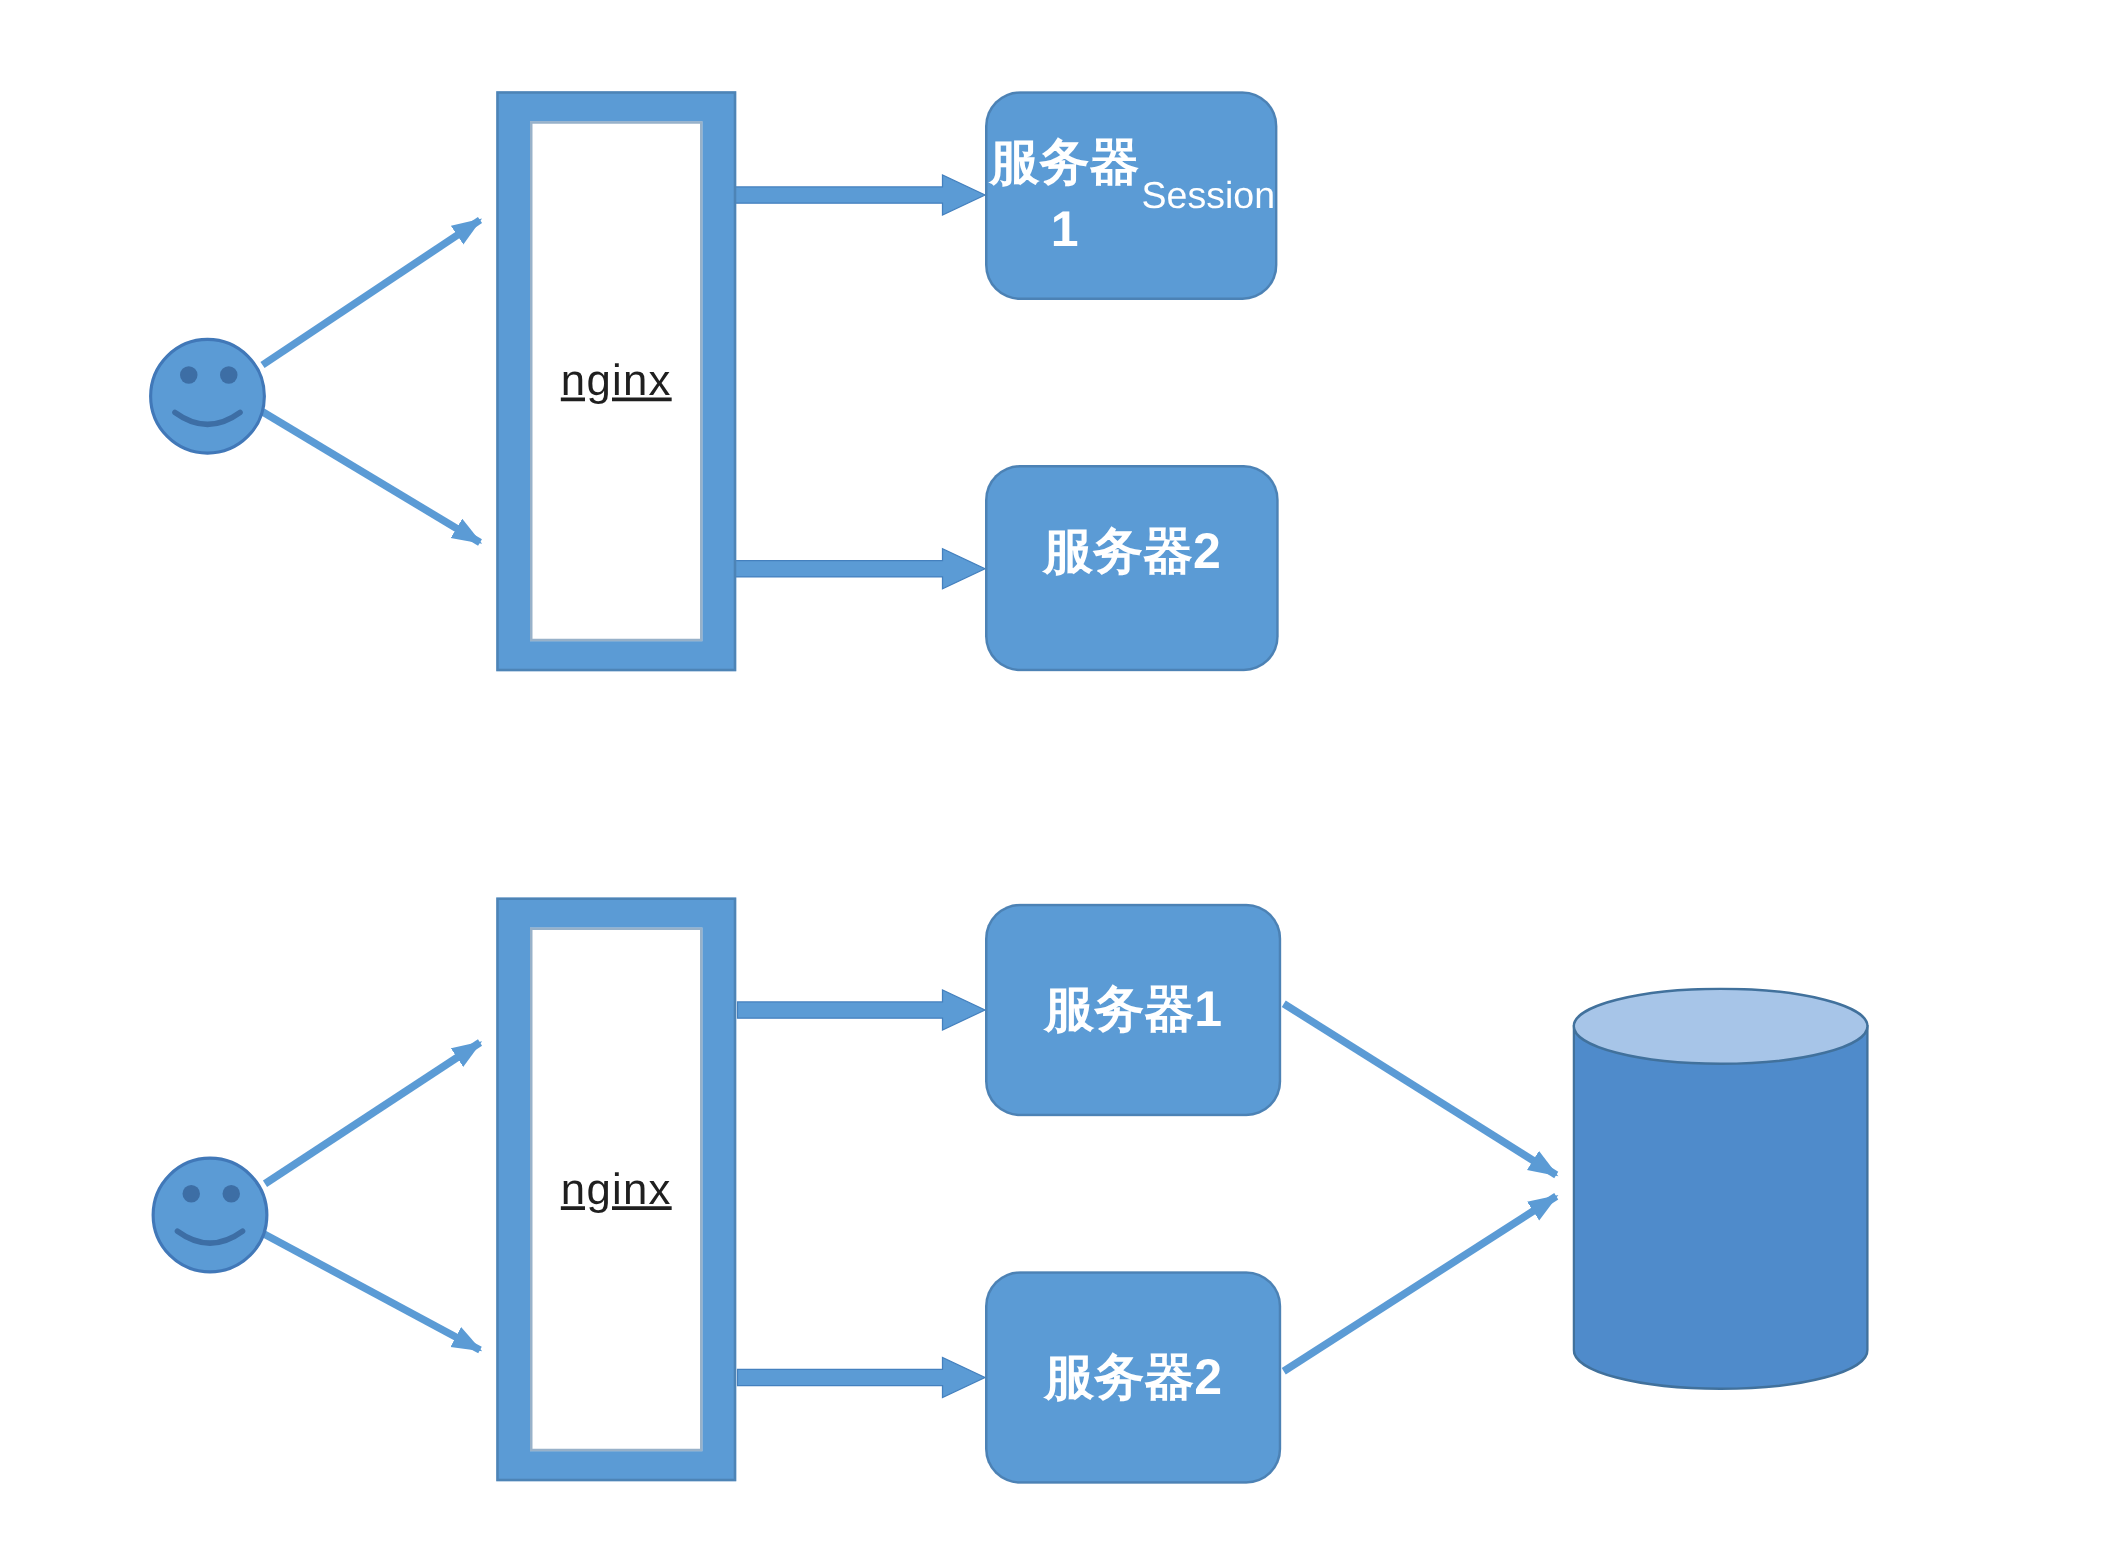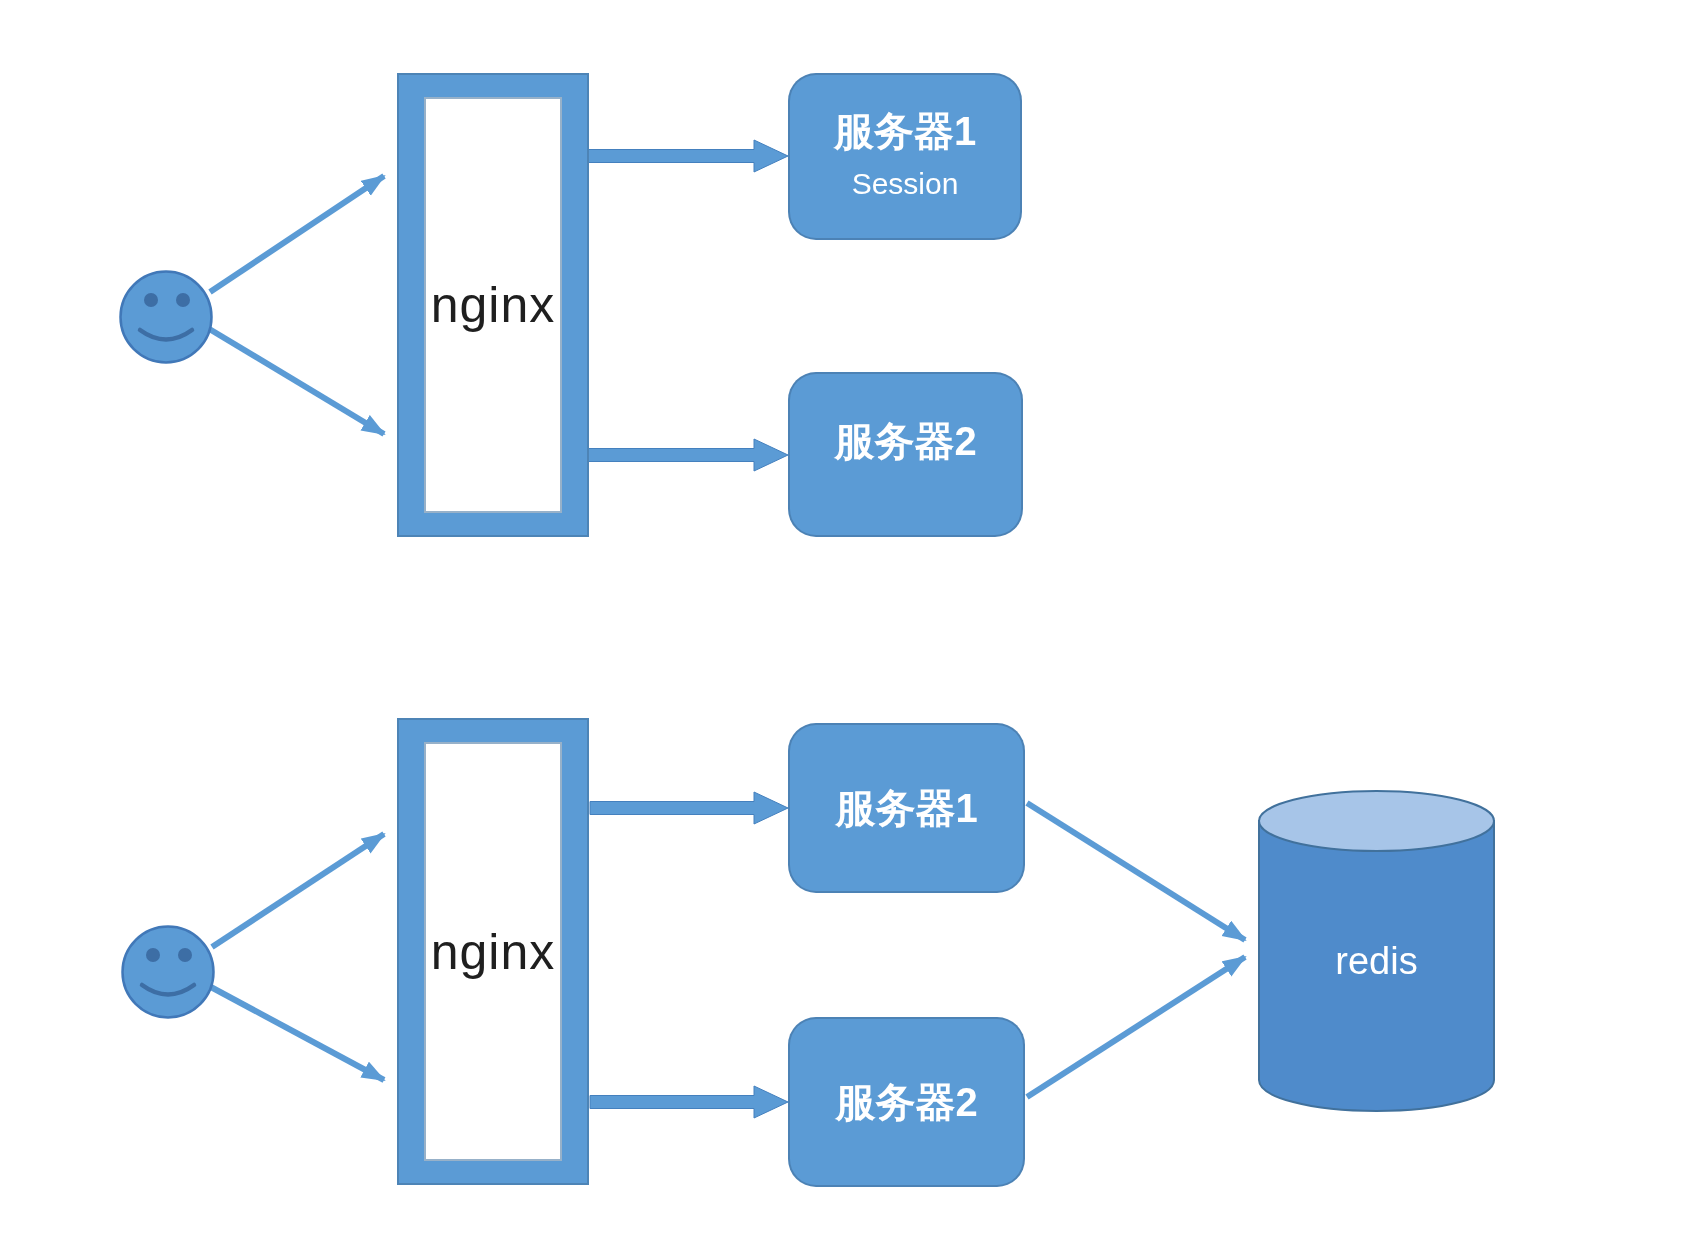--- a/index.html
+++ b/index.html
@@ -29,27 +29,27 @@
     display:flex;
     padding:22px 25px;
   }
   .nginx-inner{
     background:#fff;
     border:2px solid rgba(65,113,156,.55);
     flex:1;
     display:flex;align-items:center;justify-content:center;
   }
   .nginx-label{
-    font-size:50px;color:var(--nginx_text);letter-spacing:1px;
+    font-size:35px;color:var(--nginx_text);letter-spacing:1px;text-decoration:underline;
   }
   .server-box{
     background:var(--shape_blue);
     border:2px solid rgba(62,106,150,.5);
     border-radius:28px;
-    display:flex;flex-direction:column;align-items:center;justify-content:center;
+    display:flex;flex-direction:row;align-items:center;justify-content:center;
     color:var(--label_white);
     text-align:center;
   }
   .server-line-cn{font-size:40px;font-weight:600;line-height:54px;}
   .server-line-en{font-size:30px;font-weight:400;line-height:52px;}
   .cylinder{display:block;}
   .cyl-label{
     position:absolute;left:0;top:150px;width:100%;
     text-align:center;color:var(--label_white);font-size:38px;z-index:3;
   }
@@ -128,16 +128,15 @@
 
   <div class="node server-box" style="left:788px;top:1017px;width:237px;height:170px;">
     <div class="server-line-cn">服务器2</div>
   </div>
 
   <div class="node" style="left:1258px;top:790px;width:237px;height:322px;">
     <svg class="cylinder" width="237" height="322" viewBox="0 0 237 322">
       <path d="M1,31 V290 C1,307.5 53,321 118.5,321 C184,321 236,307.5 236,290 V31 Z" fill="#4F8BCB" stroke="#41719C" stroke-width="2"></path>
       <ellipse cx="118.5" cy="31" rx="117.5" ry="30" fill="#A7C5E8" stroke="#41719C" stroke-width="2"></ellipse>
     </svg>
-    <div class="cyl-label">redis</div>
   </div>
 
 </div>
 
 </body></html>

